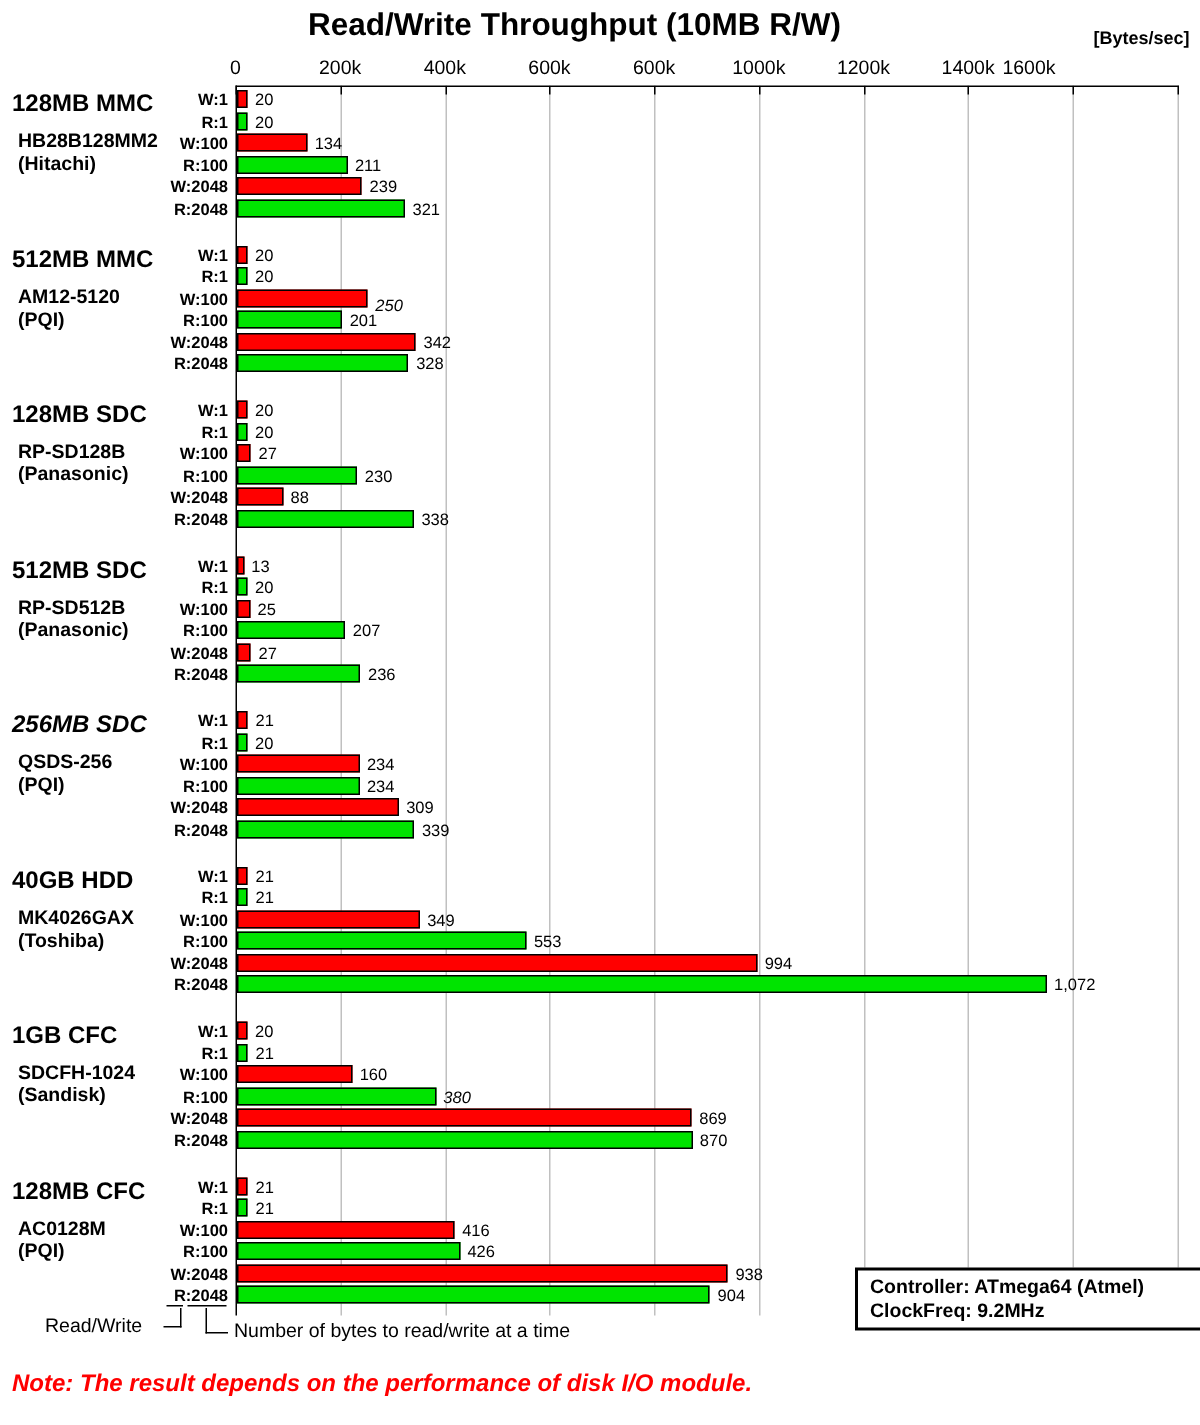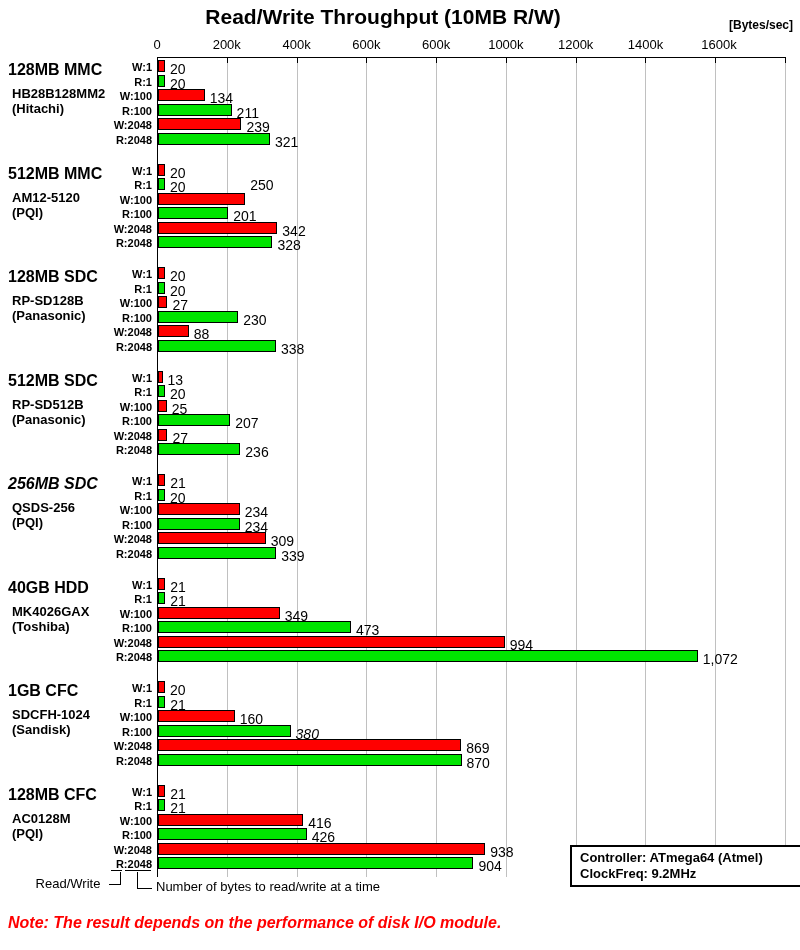--- a/index.html
+++ b/index.html
@@ -8,21 +8,21 @@
   .abs{position:absolute;}
   .title{font-size:21px;font-weight:bold;text-align:center;left:0;top:5px;width:766px;}
   .unit{font-size:12px;font-weight:bold;right:7px;top:18px;}
   .tick-label{font-size:13px;transform:translateX(-50%);white-space:nowrap;top:37px;}
   .axis-line{height:0;border-top:1px solid #000;}
   .tick{width:1px;height:5px;background:#000;}
   .gridline{width:1px;background:#c0c0c0;}
   .zero-axis{width:1px;background:#000;}
   .row-label{font-size:11px;font-weight:bold;text-align:right;white-space:nowrap;}
   .bar{height:12px;border:1px solid #000;box-sizing:border-box;}
-  .bar-value{font-size:14px;white-space:nowrap;}
+  .bar-value{font-size:11px;white-space:nowrap;}
   .dev-name{font-size:16px;font-weight:bold;white-space:nowrap;}
   .dev-sub{font-size:13px;font-weight:bold;white-space:nowrap;}
   .legend-text{font-size:13px;white-space:nowrap;}
   .lg-line{background:#000;}
   .info-box{left:570px;top:845px;width:222px;border:2px solid #000;
             padding:3px 8px;font-size:13px;font-weight:bold;line-height:16px;background:#fff;}
   .note{left:8px;top:914px;font-size:16px;font-weight:bold;font-style:italic;color:#ff0000;white-space:nowrap;}
 </style>
 </head>
 <body>
@@ -53,21 +53,21 @@
     <div class="abs tick" style="left: 715.222px; top: 58px;"></div>
     <div class="abs tick" style="left: 785px; top: 58px;"></div>
     <div class="abs tick-label" style="left: 157px;">0</div>
     <div class="abs tick-label" style="left: 226.778px;">200k</div>
     <div class="abs tick-label" style="left: 296.556px;">400k</div>
     <div class="abs tick-label" style="left: 366.333px;">600k</div>
     <div class="abs tick-label" style="left: 436.111px;">600k</div>
     <div class="abs tick-label" style="left: 505.889px;">1000k</div>
     <div class="abs tick-label" style="left: 575.667px;">1200k</div>
     <div class="abs tick-label" style="left: 645.444px;">1400k</div>
-    <div class="abs tick-label" style="left: 719px;">1600k</div>
+    <div class="abs tick-label" style="left: 686px;">1600k</div>
     <div class="abs dev-name" style="left: 8px; top: 61px;">128MB MMC</div>
     <div class="abs dev-sub" style="left: 12px; top: 86px;">HB28B128MM2</div>
     <div class="abs dev-sub" style="left: 12px; top: 101px;">(Hitachi)</div>
     <div class="abs row-label" style="left: 90px; top: 61px; width: 62px;">W:1</div>
     <div class="abs bar" style="left: 158px; top: 60px; width: 6.97778px; background: rgb(255, 0, 0);"></div>
     <div class="abs bar-value" style="left: 169.978px; top: 61px;">20</div>
     <div class="abs row-label" style="left: 90px; top: 75.5px; width: 62px;">R:1</div>
     <div class="abs bar" style="left: 158px; top: 74.5px; width: 6.97778px; background: rgb(0, 228, 0);"></div>
     <div class="abs bar-value" style="left: 169.978px; top: 75.5px;">20</div>
     <div class="abs row-label" style="left: 90px; top: 90px; width: 62px;">W:100</div>
@@ -86,21 +86,21 @@
     <div class="abs dev-sub" style="left: 12px; top: 189.5px;">AM12-5120</div>
     <div class="abs dev-sub" style="left: 12px; top: 204.5px;">(PQI)</div>
     <div class="abs row-label" style="left: 90px; top: 164.5px; width: 62px;">W:1</div>
     <div class="abs bar" style="left: 158px; top: 163.5px; width: 6.97778px; background: rgb(255, 0, 0);"></div>
     <div class="abs bar-value" style="left: 169.978px; top: 164.5px;">20</div>
     <div class="abs row-label" style="left: 90px; top: 179px; width: 62px;">R:1</div>
     <div class="abs bar" style="left: 158px; top: 178px; width: 6.97778px; background: rgb(0, 228, 0);"></div>
     <div class="abs bar-value" style="left: 169.978px; top: 179px;">20</div>
     <div class="abs row-label" style="left: 90px; top: 193.5px; width: 62px;">W:100</div>
     <div class="abs bar" style="left: 158px; top: 192.5px; width: 87.2222px; background: rgb(255, 0, 0);"></div>
-    <div class="abs bar-value" style="left: 250.222px; top: 177px;">250</div>
+    <div class="abs bar-value" style="left: 250.222px; top: 198px; font-style: italic;">250</div>
     <div class="abs row-label" style="left: 90px; top: 208px; width: 62px;">R:100</div>
     <div class="abs bar" style="left: 158px; top: 207px; width: 70.1267px; background: rgb(0, 228, 0);"></div>
     <div class="abs bar-value" style="left: 233.127px; top: 208px;">201</div>
     <div class="abs row-label" style="left: 90px; top: 222.5px; width: 62px;">W:2048</div>
     <div class="abs bar" style="left: 158px; top: 221.5px; width: 119.32px; background: rgb(255, 0, 0);"></div>
     <div class="abs bar-value" style="left: 282.32px; top: 222.5px;">342</div>
     <div class="abs row-label" style="left: 90px; top: 237px; width: 62px;">R:2048</div>
     <div class="abs bar" style="left: 158px; top: 236px; width: 114.436px; background: rgb(0, 228, 0);"></div>
     <div class="abs bar-value" style="left: 277.436px; top: 237px;">328</div>
     <div class="abs dev-name" style="left: 8px; top: 268px;">128MB SDC</div>
@@ -173,21 +173,21 @@
     <div class="abs bar" style="left: 158px; top: 577.5px; width: 7.32667px; background: rgb(255, 0, 0);"></div>
     <div class="abs bar-value" style="left: 170.327px; top: 578.5px;">21</div>
     <div class="abs row-label" style="left: 90px; top: 593px; width: 62px;">R:1</div>
     <div class="abs bar" style="left: 158px; top: 592px; width: 7.32667px; background: rgb(0, 228, 0);"></div>
     <div class="abs bar-value" style="left: 170.327px; top: 593px;">21</div>
     <div class="abs row-label" style="left: 90px; top: 607.5px; width: 62px;">W:100</div>
     <div class="abs bar" style="left: 158px; top: 606.5px; width: 121.762px; background: rgb(255, 0, 0);"></div>
     <div class="abs bar-value" style="left: 284.762px; top: 607.5px;">349</div>
     <div class="abs row-label" style="left: 90px; top: 622px; width: 62px;">R:100</div>
     <div class="abs bar" style="left: 158px; top: 621px; width: 192.936px; background: rgb(0, 228, 0);"></div>
-    <div class="abs bar-value" style="left: 355.936px; top: 622px;">473</div>
+    <div class="abs bar-value" style="left: 355.936px; top: 622px;">553</div>
     <div class="abs row-label" style="left: 90px; top: 636.5px; width: 62px;">W:2048</div>
     <div class="abs bar" style="left: 158px; top: 635.5px; width: 346.796px; background: rgb(255, 0, 0);"></div>
     <div class="abs bar-value" style="left: 509.796px; top: 636.5px;">994</div>
     <div class="abs row-label" style="left: 90px; top: 651px; width: 62px;">R:2048</div>
     <div class="abs bar" style="left: 158px; top: 650px; width: 539.731px; background: rgb(0, 228, 0);"></div>
     <div class="abs bar-value" style="left: 702.731px; top: 651px;">1,072</div>
     <div class="abs dev-name" style="left: 8px; top: 682px;">1GB CFC</div>
     <div class="abs dev-sub" style="left: 12px; top: 707px;">SDCFH-1024</div>
     <div class="abs dev-sub" style="left: 12px; top: 722px;">(Sandisk)</div>
     <div class="abs row-label" style="left: 90px; top: 682px; width: 62px;">W:1</div>
@@ -224,21 +224,21 @@
     <div class="abs bar" style="left: 158px; top: 828px; width: 148.627px; background: rgb(0, 228, 0);"></div>
     <div class="abs bar-value" style="left: 311.627px; top: 829px;">426</div>
     <div class="abs row-label" style="left: 90px; top: 843.5px; width: 62px;">W:2048</div>
     <div class="abs bar" style="left: 158px; top: 842.5px; width: 327.258px; background: rgb(255, 0, 0);"></div>
     <div class="abs bar-value" style="left: 490.258px; top: 843.5px; text-align: center;">938</div>
     <div class="abs row-label" style="left: 90px; top: 858px; width: 62px;">R:2048</div>
     <div class="abs bar" style="left: 158px; top: 857px; width: 315.396px; background: rgb(0, 228, 0);"></div>
     <div class="abs bar-value" style="left: 478.396px; top: 858px;">904</div>
   </div>
 
-<div class="abs legend-text" style="left:30px;top:876px;width:76px;text-align:center;">Read/Write</div>
+<div class="abs legend-text" style="left:30px;top:876px;width:76px;text-align:left;">Read/Write</div>
 <div class="abs lg-line" style="left:111px;top:870px;width:11px;height:1px;"></div>
 <div class="abs lg-line" style="left:125px;top:870px;width:26px;height:1px;"></div>
 <div class="abs lg-line" style="left:109px;top:884px;width:12px;height:1px;"></div>
 <div class="abs lg-line" style="left:120px;top:872px;width:1px;height:13px;"></div>
 <div class="abs lg-line" style="left:137px;top:872px;width:1px;height:17px;"></div>
 <div class="abs lg-line" style="left:137px;top:888px;width:15px;height:1px;"></div>
 <div class="abs legend-text" style="left:156px;top:879px;">Number of bytes to read/write at a time</div>
 
 <div class="abs info-box">
   <div>Controller: ATmega64 (Atmel)</div>

